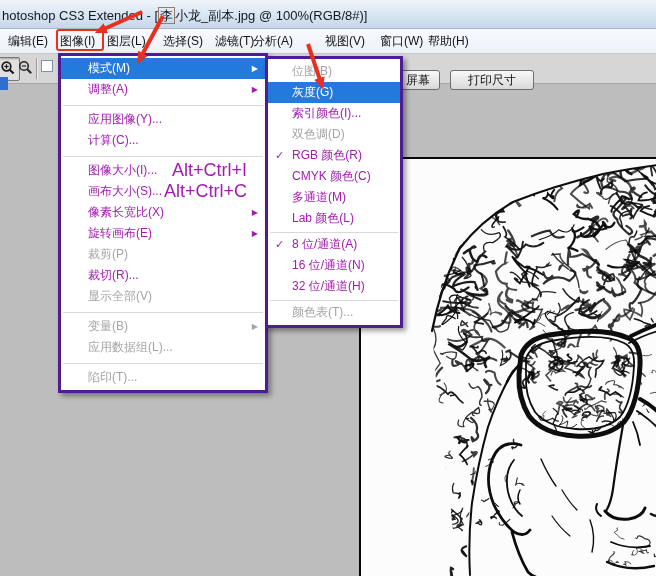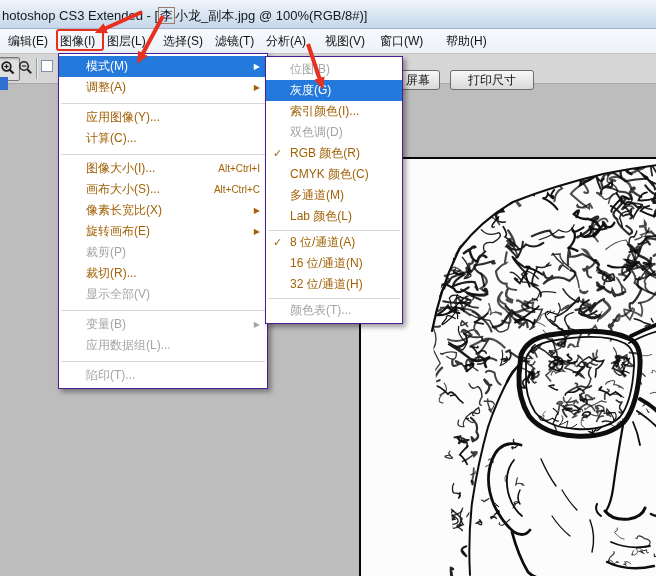--- a/index.html
+++ b/index.html
@@ -15,24 +15,24 @@
 
   
   .menubar{position:absolute;left:0;top:29px;width:656px;height:32px;
     background:linear-gradient(#f7fafd,#e9eff7);padding-left:16px;}
   .mb-item{position:absolute;top:0;height:24px;line-height:24px;font-size:12px;color:#111;cursor:default;}
   .mb-item:nth-of-type(1){left:8px}
   .mb-item:nth-of-type(2){left:60px}
   .mb-item:nth-of-type(3){left:107px}
   .mb-item:nth-of-type(4){left:163px}
   .mb-item:nth-of-type(5){left:215px}
-  .mb-item:nth-of-type(6){left:266px}
+  .mb-item:nth-of-type(6){left:253px}
   .mb-item:nth-of-type(7){left:325px}
   .mb-item:nth-of-type(8){left:380px}
-  .mb-item:nth-of-type(9){left:446px}
+  .mb-item:nth-of-type(9){left:428px}
 
   
   .optionsbar{position:absolute;left:0;top:53px;width:656px;height:31px;background:#d6d6d6;
     border-top:1px solid #c6c6c6;border-bottom:1px solid #a6a6a6;box-sizing:border-box;}
   .tool-well{position:absolute;left:-6px;top:3px;width:24px;height:22px;border:1px solid #777;
     background:#e0e0e0;box-shadow:inset 1px 1px 2px rgba(0,0,0,.28);border-radius:2px;}
   .tool-well svg{position:absolute;left:5px;top:2px;}
   .zoom-out-btn{position:absolute;left:17px;top:5px;width:17px;height:17px;}
   .vsep{position:absolute;left:36px;top:4px;width:1px;height:21px;background:#9a9a9a;border-right:1px solid #eee;}
   .opt-checkbox{position:absolute;left:41px;top:6px;width:12px;height:12px;background:#fff;border:1px solid #7e93ab;box-sizing:border-box;}
@@ -40,29 +40,29 @@
     background:linear-gradient(#f8f8f8,#d9d9d9);font-size:12px;color:#111;text-align:center;line-height:18px;cursor:default;margin-top:12px;}
   #btn-fit{left:396px;width:44px;}
   #btn-print{left:450px;width:84px;}
   .tool-frag{position:absolute;left:0;top:77px;width:8px;height:13px;background:#2e6fd0;z-index:5;}
 
   
   .doc-image{position:absolute;left:359px;top:157px;width:297px;height:419px;background:#fcfcfc;
     border-top:2px solid #070707;border-left:2px solid #070707;box-sizing:border-box;}
 
   
-  .menu{position:absolute;background:#fff;border:1px solid #4c1d95;box-shadow:3px 3px 5px rgba(0,0,0,.38);
+  .menu{position:absolute;background:#fff;border:3px solid #4c1d95;box-shadow:3px 3px 5px rgba(0,0,0,.38);
     box-sizing:border-box;padding:2px 0;z-index:10;}
   #image-menu{left:58px;top:53px;width:210px;}
   #mode-menu{left:265px;top:56px;width:138px;z-index:11;}
-  .m-row{position:relative;height:21px;line-height:21px;font-size:12px;color:#a16207;padding-left:27px;cursor:default;white-space:nowrap;}
+  .m-row{position:relative;height:21px;line-height:21px;font-size:12px;color:#a21caf;padding-left:27px;cursor:default;white-space:nowrap;}
   #mode-menu .m-row{padding-left:24px;}
   .m-row.hl{background:#2479dd;color:#fff;}
   .m-row.dis{color:#a5a5a5;}
-  .sc{position:absolute;right:7px;top:0;font-size:10px;text-align:center;}
+  .sc{position:absolute;right:18px;top:0;font-size:18px;text-align:center;}
   .sub-arrow{display:none;position:absolute;right:7px;top:0;font-size:8px;}
   .m-row.has-sub .sub-arrow{display:block;}
   .chk{display:none;position:absolute;left:7px;top:0;font-size:11px;}
   .m-row.checked .chk{display:block;}
   .sep{position:relative;height:9px;}
   #mode-menu .sep{height:5px;}
   .sep::after{content:"";position:absolute;left:2px;right:2px;top:50%;height:1px;background:#d8d8d8;}
 
   
   #anno-box{position:absolute;left:56px;top:29px;width:44px;height:18px;border:2px solid #e8301f;

